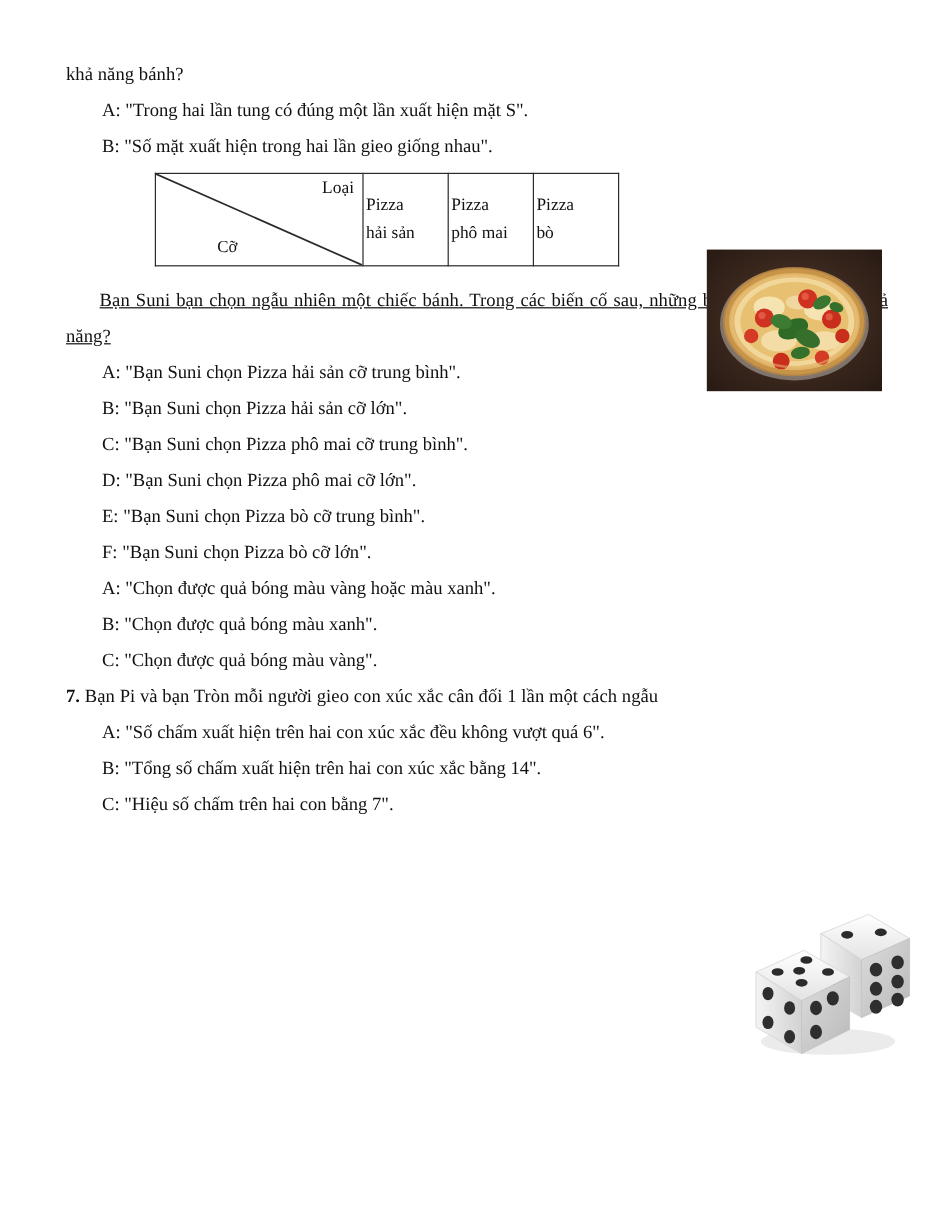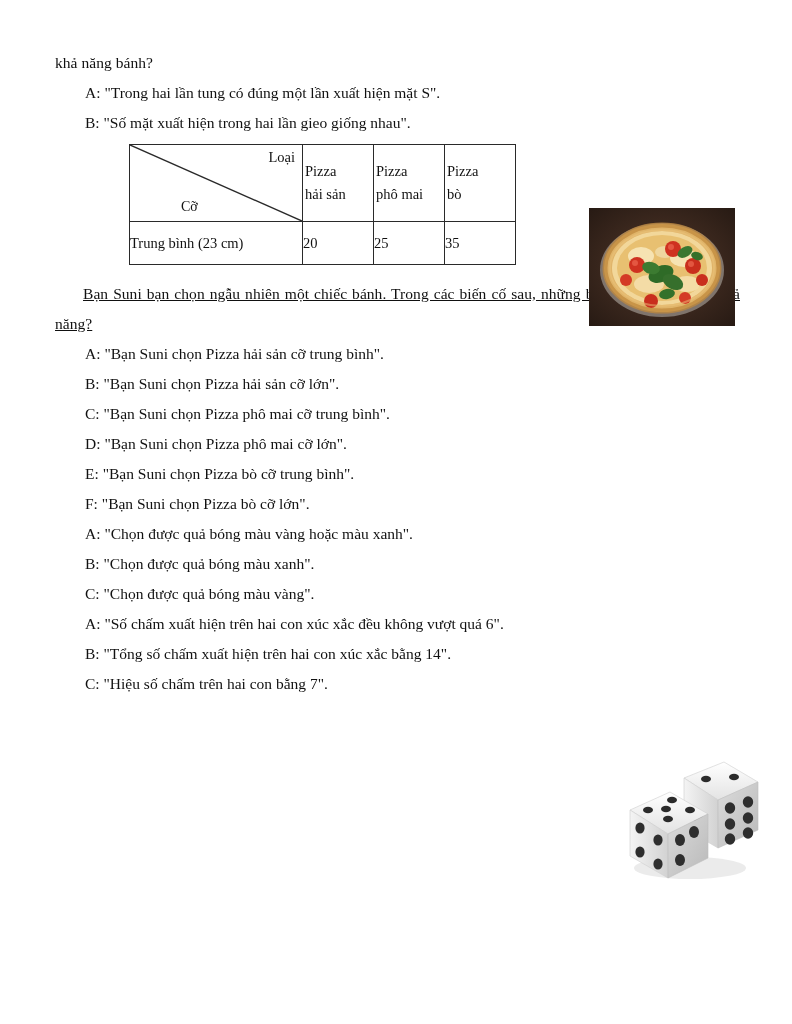--- a/index.html
+++ b/index.html
@@ -162,44 +162,39 @@
         </th>
         <th class="hdr-type">
           <span class="l1">Pizza</span>
           <span class="l2">phô mai</span>
         </th>
         <th class="hdr-type">
           <span class="l1">Pizza</span>
           <span class="l2">bò</span>
         </th>
       </tr>
-      <tr>
-        <td class="cell-size">Trung bình (23 cm)</td>
-        <td class="cell-num">20</td>
-        <td class="cell-num">25</td>
-        <td class="cell-num">35</td>
-      </tr>
     </tbody>
       </table>
   </div>
 
   <div class="spacer-md"></div>
 
   <p class="para indent">Bạn Suni bạn chọn ngẫu nhiên một chiếc bánh. Trong các biến cố sau, những biến cố nào là đồng khả năng?</p>
   <p class="opt">A: "Bạn Suni chọn Pizza hải sản cỡ trung bình".</p>
   <p class="opt">B: "Bạn Suni chọn Pizza hải sản cỡ lớn".</p>
   <p class="opt">C: "Bạn Suni chọn Pizza phô mai cỡ trung bình".</p>
   <p class="opt">D: "Bạn Suni chọn Pizza phô mai cỡ lớn".</p>
   <p class="opt">E: "Bạn Suni chọn Pizza bò cỡ trung bình".</p>
   <p class="opt">F: "Bạn Suni chọn Pizza bò cỡ lớn".</p>
 
   <p class="opt">A: "Chọn được quả bóng màu vàng hoặc màu xanh".</p>
   <p class="opt">B: "Chọn được quả bóng màu xanh".</p>
   <p class="opt">C: "Chọn được quả bóng màu vàng".</p>
 
+  <p class="para noj"><span class="qnum">7.</span><span> Bạn Pi và bạn Tròn mỗi người gieo con xúc xắc cân đối 1 lần một cách ngẫu</span></p>
   <p class="opt">A: "Số chấm xuất hiện trên hai con xúc xắc đều không vượt quá 6".</p>
   <p class="opt">B: "Tổng số chấm xuất hiện trên hai con xúc xắc bằng 14".</p>
   <p class="opt">C: "Hiệu số chấm trên hai con bằng 7".</p>
 
   <div class="pizza-photo">
     <svg width="146" height="118" viewBox="0 0 146 118">
       <defs>
         <radialGradient id="bg" cx="50%" cy="50%" r="75%">
           <stop offset="0%" stop-color="#53382a"></stop>
           <stop offset="100%" stop-color="#241812"></stop>

